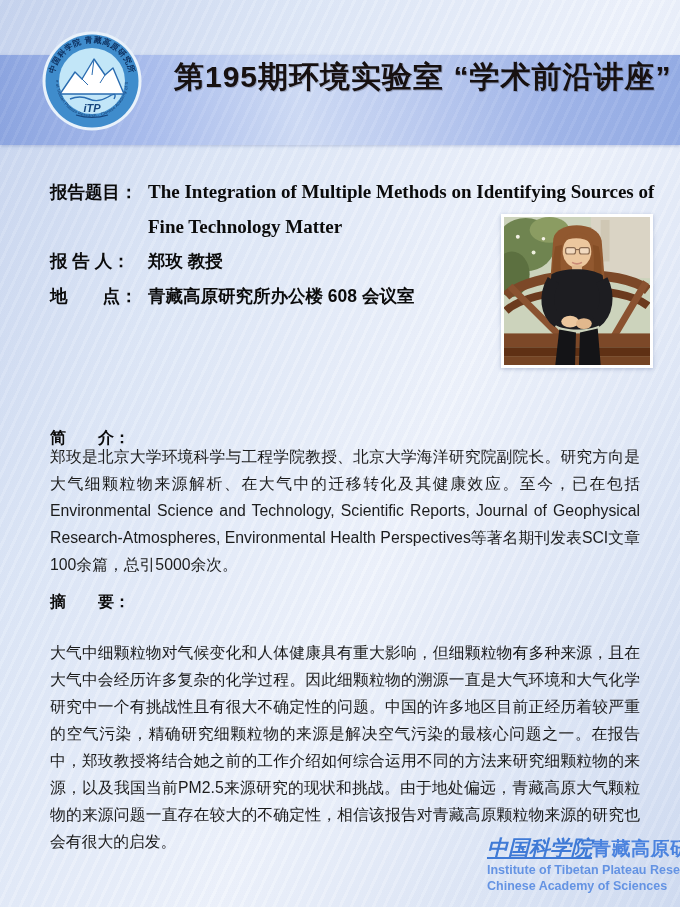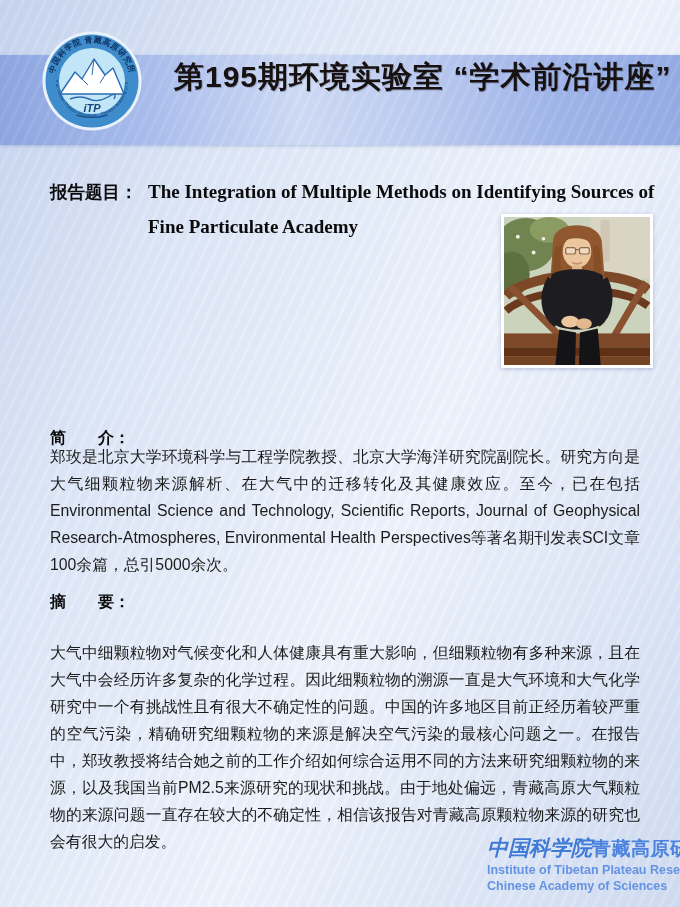--- a/index.html
+++ b/index.html
@@ -33,21 +33,21 @@
   .photo{position:absolute;left:501px;top:214px;width:152px;height:154px;background:#ffffff;
     padding:3px;box-sizing:border-box;box-shadow:0 1px 4px rgba(80,100,150,0.35);}
   .photo svg{display:block;width:146px;height:148px;}
   
   .sec-label{position:absolute;left:50px;font-size:16px;font-weight:700;color:#0b0b0b;}
   .para{position:absolute;left:50px;width:590px;font-size:15.8px;line-height:27px;
     text-align:justify;color:#1c1c1c;font-weight:400;}
   
   .footer{position:absolute;left:487px;top:836px;color:#4a82de;}
   .f1{white-space:nowrap;line-height:24px;}
-  .f-script{font-family:"Liberation Serif","DejaVu Serif",serif;font-style:italic;font-weight:700;font-size:21px;color:#3f7ad6;}
+  .f-script{font-family:"Liberation Serif","DejaVu Serif",serif;font-style:italic;font-weight:700;font-size:21px;color:#3f7ad6;text-decoration:underline;}
   .f-bold{font-weight:800;font-size:19px;color:#4a82de;letter-spacing:0.5px;}
   .f2{font-size:12.5px;line-height:16px;color:#6493e3;font-weight:700;}
 </style>
 </head>
 <body>
 
 <div class="poster">
   <div class="band"></div>
   <div class="sheen"></div>
 
@@ -74,21 +74,27 @@
     </svg>
   </div>
 
   <div class="title">第195期环境实验室 “学术前沿讲座”</div>
 
   <div class="info">
     <div class="irow">
       <span class="lab">报告题目：</span><span class="serif">The Integration of Multiple Methods on Identifying Sources of</span>
     </div>
     <div class="irow indent">
-      <span class="serif">Fine Particulate Academy</span>
+      <span class="serif">Fine Technology Matter</span>
+    </div>
+    <div class="irow">
+      <span class="lab">报 告 人：</span><span class="val">郑玫 教授</span>
+    </div>
+    <div class="irow">
+      <span class="lab">地　　点：</span><span class="val">青藏高原研究所办公楼 608 会议室</span>
     </div>
   </div>
 
   <div class="photo">
     <svg viewBox="0 0 148 150">
       <rect x="0" y="0" width="148" height="150" fill="#ccd3bc"></rect>
       <rect x="88" y="0" width="60" height="62" fill="#dad4c5"></rect>
       <rect x="98" y="3" width="9" height="42" fill="#cfc7b4"></rect>
       <ellipse cx="22" cy="28" rx="30" ry="27" fill="#6f8450"></ellipse>
       <ellipse cx="46" cy="13" rx="20" ry="13" fill="#8b9c62"></ellipse>

